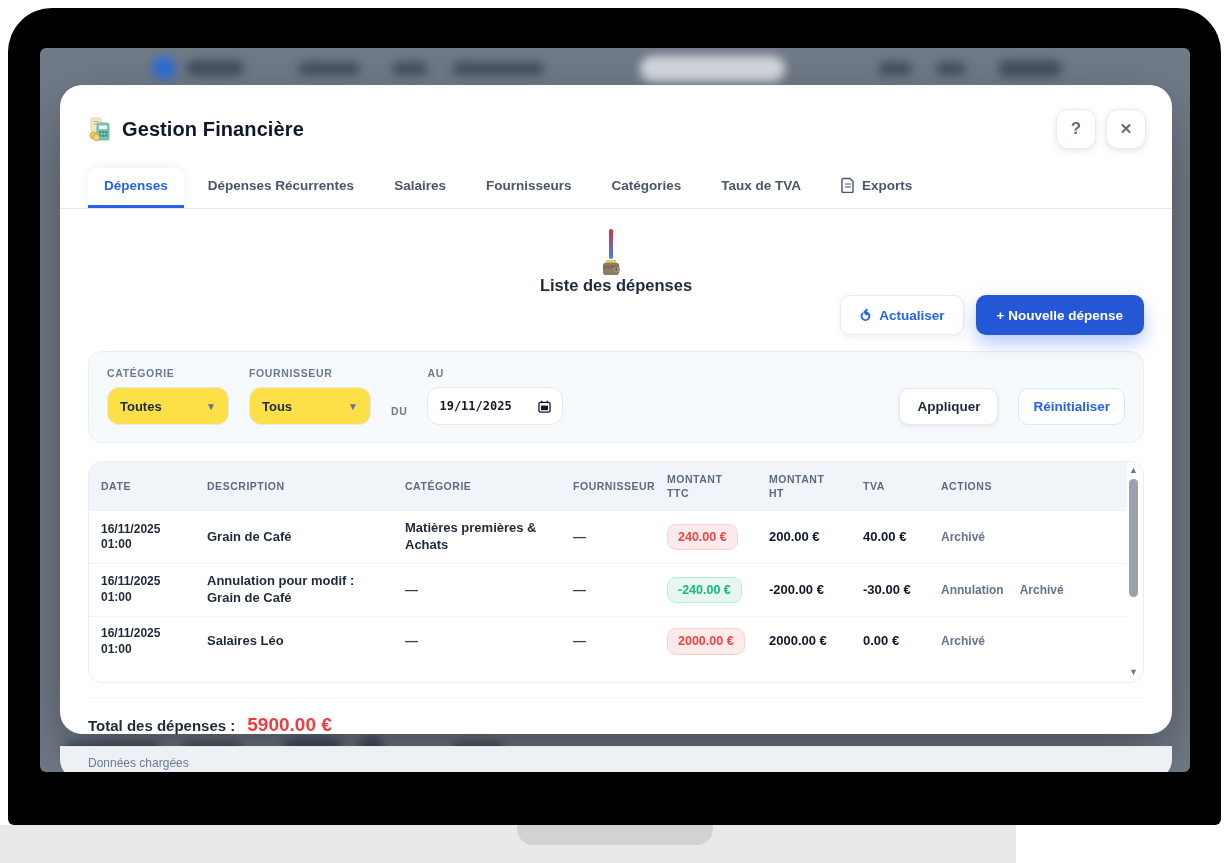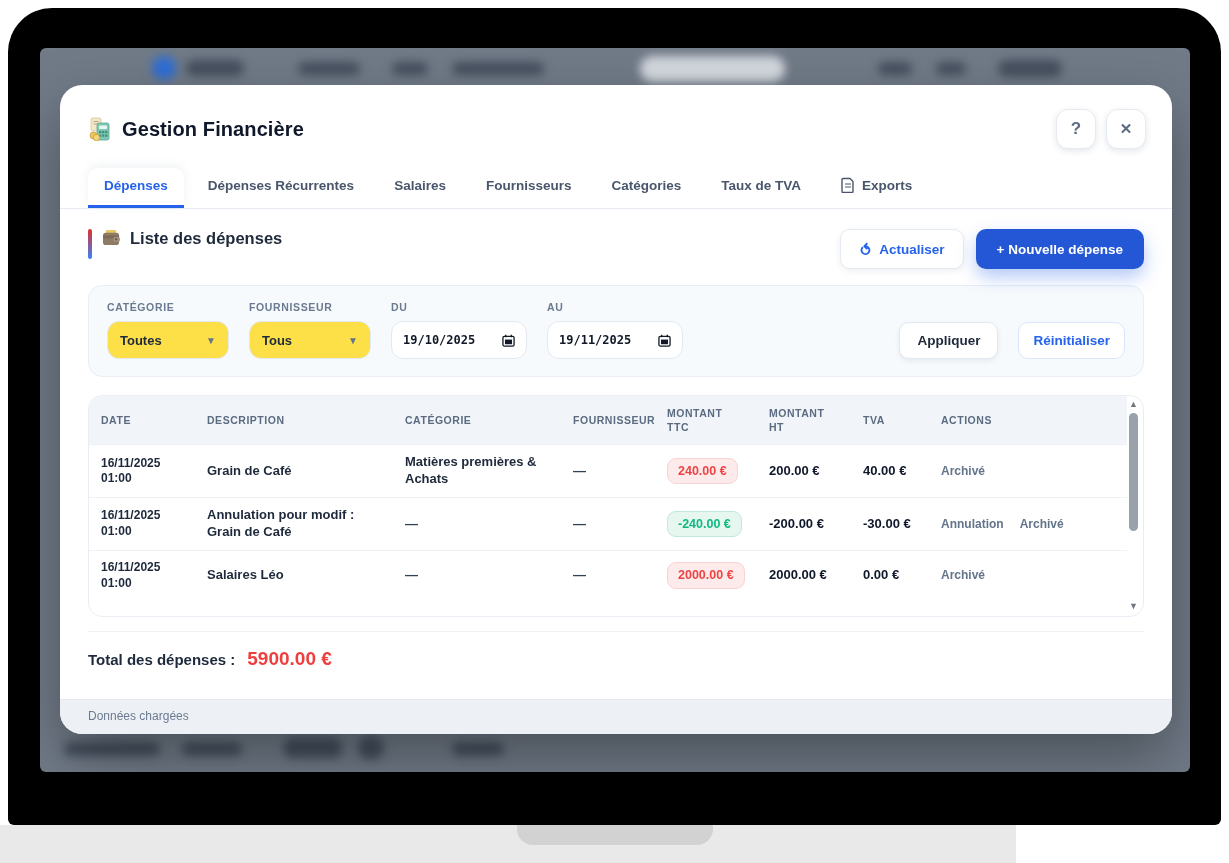--- a/index.html
+++ b/index.html
@@ -42,21 +42,21 @@
   .tab { padding:10px 16px 12px 16px; font-size:13.5px; font-weight:600; color:#49566b;
     white-space:nowrap; cursor:pointer; display:flex; align-items:center; gap:7px;
     border-bottom:3px solid transparent; }
   .tab.active { color:#2563eb; background:#fff; border-radius:10px 10px 0 0;
     border-bottom:3px solid #2563eb; box-shadow:0 -2px 10px rgba(100,116,139,.10); }
   .doc-ic { width:14px; height:16px; }
 
   .modal-body { padding:0 28px; flex:1 1 auto; }
 
   
-  .section-row { display:flex; margin:20px 0 16px 0; }
+  .section-row { display:flex; align-items:center; margin:20px 0 16px 0;flex-direction:column; }
   .accent-bar { width:4px; height:30px; border-radius:2px;
     background:linear-gradient(#e0312f,#3b82f6); margin-right:10px; }
   .wallet-ic { width:19px; height:17px; margin-right:9px; }
   .section-title { font-size:16.5px; font-weight:bold; color:#1e293b; }
   .section-actions { margin-left:auto; display:flex; gap:12px; }
   .btn { border-radius:10px; font-size:13.5px; font-weight:bold; cursor:pointer;
     display:flex; align-items:center; gap:8px; border:1px solid transparent; }
   .btn-refresh { background:#fff; color:#2563eb; border-color:#e6ebf2; padding:10px 18px;
     box-shadow:0 2px 6px rgba(100,116,139,.12); }
   .btn-primary { background:#2457d6; color:#fff; padding:11px 20px;
@@ -232,29 +232,20 @@
           </div>
           <div class="field">
             <div class="field-label">FOURNISSEUR</div>
             <div class="control select">
               <span>Tous</span>
               <span class="chev">▼</span>
             </div>
           </div>
           <div class="field">
             <div class="field-label">DU</div>
-            <div class="control datebox">
-              <span>19/10/2025</span>
-              <svg class="cal-ic" viewBox="0 0 14 14">
-                <rect x="1" y="2.5" width="12" height="10.5" rx="1.5" fill="none" stroke="#111827" stroke-width="1.4"></rect>
-                <line x1="4" y1="0.8" x2="4" y2="3.5" stroke="#111827" stroke-width="1.4"></line>
-                <line x1="10" y1="0.8" x2="10" y2="3.5" stroke="#111827" stroke-width="1.4"></line>
-                <rect x="3.2" y="6" width="7.6" height="5" fill="#111827"></rect>
-              </svg>
-            </div>
           </div>
           <div class="field">
             <div class="field-label">AU</div>
             <div class="control datebox">
               <span>19/11/2025</span>
               <svg class="cal-ic" viewBox="0 0 14 14">
                 <rect x="1" y="2.5" width="12" height="10.5" rx="1.5" fill="none" stroke="#111827" stroke-width="1.4"></rect>
                 <line x1="4" y1="0.8" x2="4" y2="3.5" stroke="#111827" stroke-width="1.4"></line>
                 <line x1="10" y1="0.8" x2="10" y2="3.5" stroke="#111827" stroke-width="1.4"></line>
                 <rect x="3.2" y="6" width="7.6" height="5" fill="#111827"></rect>

